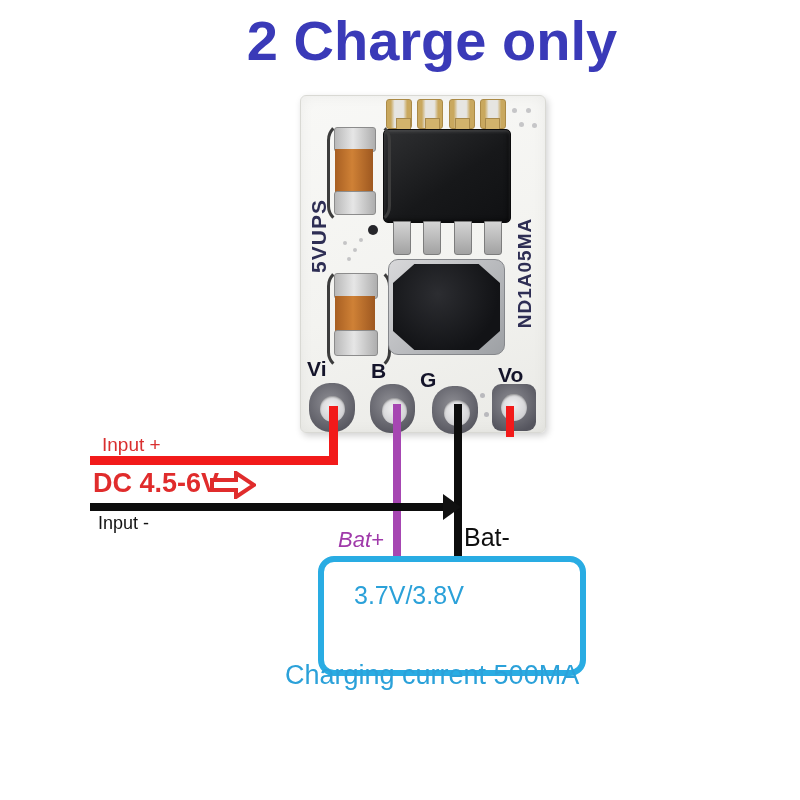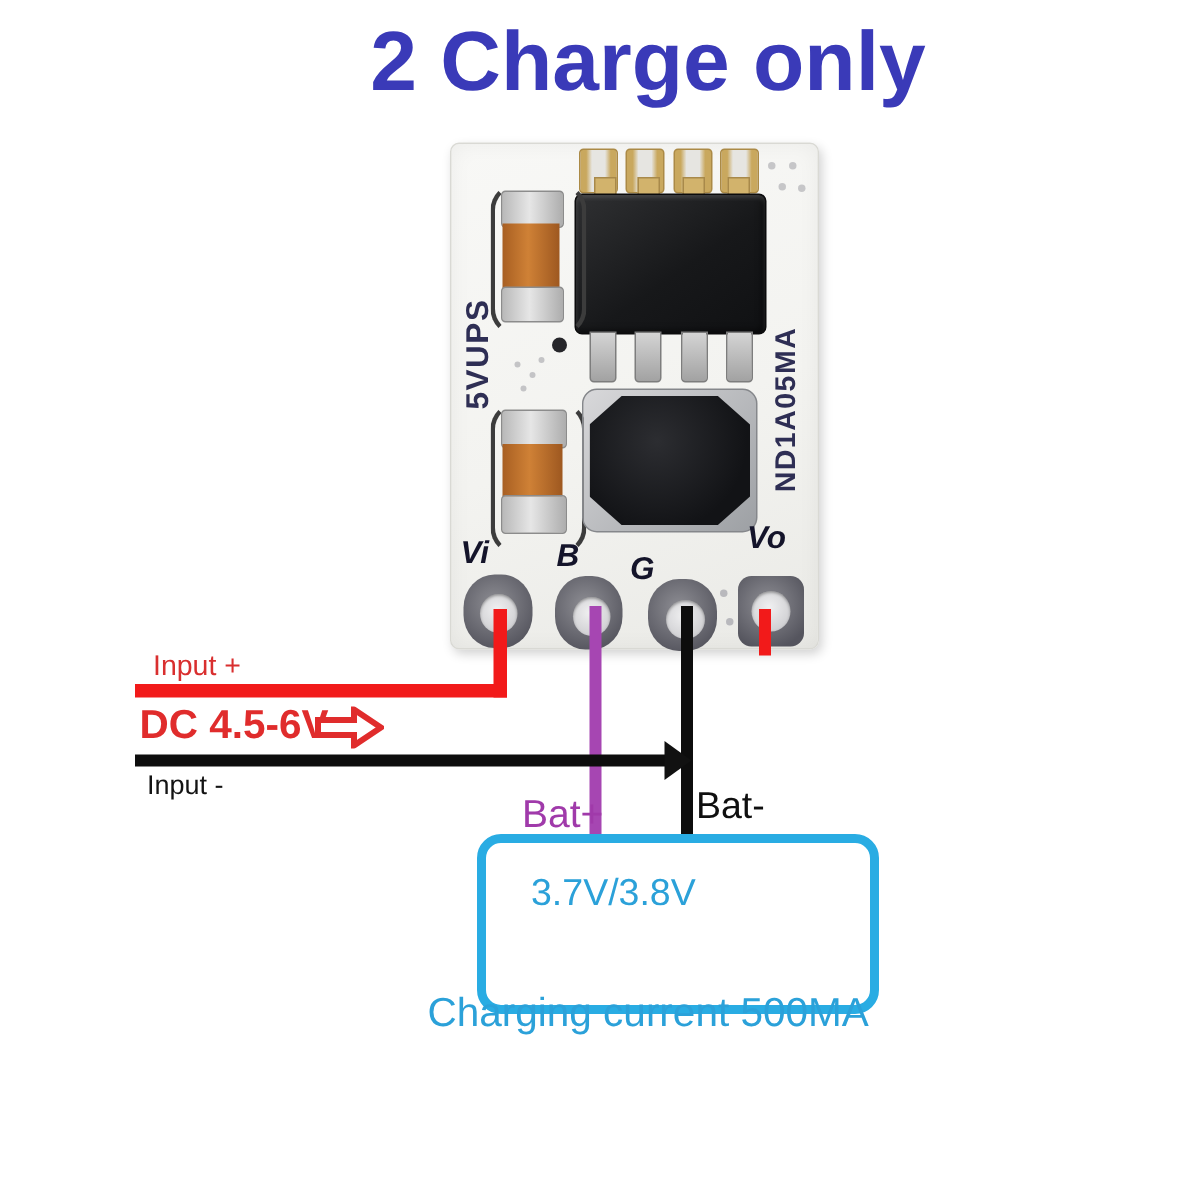--- a/index.html
+++ b/index.html
@@ -34,38 +34,38 @@
        border:1px solid #8c8c8c;border-radius:3px;}
   .cap-body{left:1px;width:calc(100% - 2px);background:linear-gradient(90deg,#a85f22,#cf8136 45%,#9e5820);}
   .inductor{left:87px;top:163px;width:115px;height:94px;border-radius:10px;
        background:linear-gradient(135deg,#d8d8da,#9da0a4);border:1px solid #85878b;}
   .inductor-core{left:4px;top:4px;width:107px;height:86px;
        background:radial-gradient(circle at 42% 35%,#2c2d31,#121316 72%);
        clip-path:polygon(20% 0,80% 0,100% 22%,100% 78%,80% 100%,20% 100%,0 78%,0 22%);}
   .silk{font-weight:bold;color:var(--silk-navy);text-align:center;letter-spacing:1px;}
   .silk-left{left:-32px;top:128px;width:100px;height:24px;line-height:24px;font-size:21px;transform:rotate(-90deg);}
   .silk-right{left:159px;top:166px;width:130px;height:22px;line-height:22px;font-size:19px;transform:rotate(-90deg);}
-  .pin-label{font-weight:bold;font-style:italic;font-size:21px;color:#14142a;}
+  .pin-label{font-weight:bold;font-size:21px;color:#14142a;}
   .pad{background:radial-gradient(circle at 45% 40%,#8e8e94,#55555e 80%);}
   .pad-round{border-radius:45%;}
   .pad-square{border-radius:9px;}
   .pad-inner{border-radius:50%;background:radial-gradient(circle at 45% 40%,#f0f0f1,#cfcfd2 75%);
        box-shadow:inset 0 1px 2px rgba(0,0,0,.35);}
   .dot{border-radius:50%;}
   
   .wire{z-index:2;}
   .junction{width:0;height:0;border-left:18px solid #111;border-top:13px solid transparent;
        border-bottom:13px solid transparent;z-index:2;}
   
   .note{white-space:nowrap;z-index:4;}
   .note-input-current{left:44px;top:401px;font-size:21px;color:var(--note-blue);}
   .note-input-plus{left:70px;top:434px;font-size:19px;color:#d92f2f;}
   .note-dc{left:61px;top:468px;font-size:27px;font-weight:600;color:var(--red);}
   .note-input-minus{left:66px;top:513px;font-size:18px;color:var(--ink-black);}
-  .note-bat-plus{left:316px;top:527px;font-size:26px;color:var(--purple-text);}
+  .note-bat-plus{left:306px;top:527px;font-size:22px;color:var(--purple-text);font-style:italic;}
   .note-bat-minus{left:432px;top:523px;font-size:25px;color:#0f0f0f;text-align:center;}
   .battery-box{left:286px;top:556px;width:209px;height:90px;border:6px solid var(--battery-border);
        border-radius:16px;background:#fff;z-index:3;padding:18px 17px 0 30px;}
   .battery-box div{font-size:25px;color:var(--cyan-text);line-height:1.22;}
   .note-charging{left:253px;top:660px;font-size:27px;color:var(--cyan-text);}
   .dc-arrow{left:178px;top:471px;z-index:4;}
 </style>
 </head>
 <body>
 
@@ -117,21 +117,21 @@
     <div class="abs dot" style="left:211px;top:12px;width:5px;height:5px;background:#c6c6c8;"></div>
     <div class="abs dot" style="left:225px;top:12px;width:5px;height:5px;background:#c6c6c8;"></div>
     <div class="abs dot" style="left:218px;top:26px;width:5px;height:5px;background:#c6c6c8;"></div>
     <div class="abs dot" style="left:231px;top:27px;width:5px;height:5px;background:#c6c6c8;"></div>
     <div class="abs dot" style="left:179px;top:297px;width:5px;height:5px;background:#b9b9bd;"></div>
     <div class="abs dot" style="left:183px;top:316px;width:5px;height:5px;background:#b9b9bd;"></div>
 
     <div class="abs pin-label" style="left:6px;top:261px;">Vi</div>
     <div class="abs pin-label" style="left:70px;top:263px;">B</div>
     <div class="abs pin-label" style="left:119px;top:272px;">G</div>
-    <div class="abs pin-label" style="left:197px;top:251px;">Vo</div>
+    <div class="abs pin-label" style="left:197px;top:267px;">Vo</div>
 
     <div class="abs pad pad-round" style="left:8px;top:287px;width:46px;height:49px;">
       <div class="abs pad-inner" style="left:11px;top:13px;width:25px;height:26px;"></div>
     </div>
     <div class="abs pad pad-round" style="left:69px;top:288px;width:45px;height:49px;">
       <div class="abs pad-inner" style="left:12px;top:14px;width:25px;height:26px;"></div>
     </div>
     <div class="abs pad pad-round" style="left:131px;top:290px;width:46px;height:48px;">
       <div class="abs pad-inner" style="left:12px;top:14px;width:26px;height:26px;"></div>
     </div>

